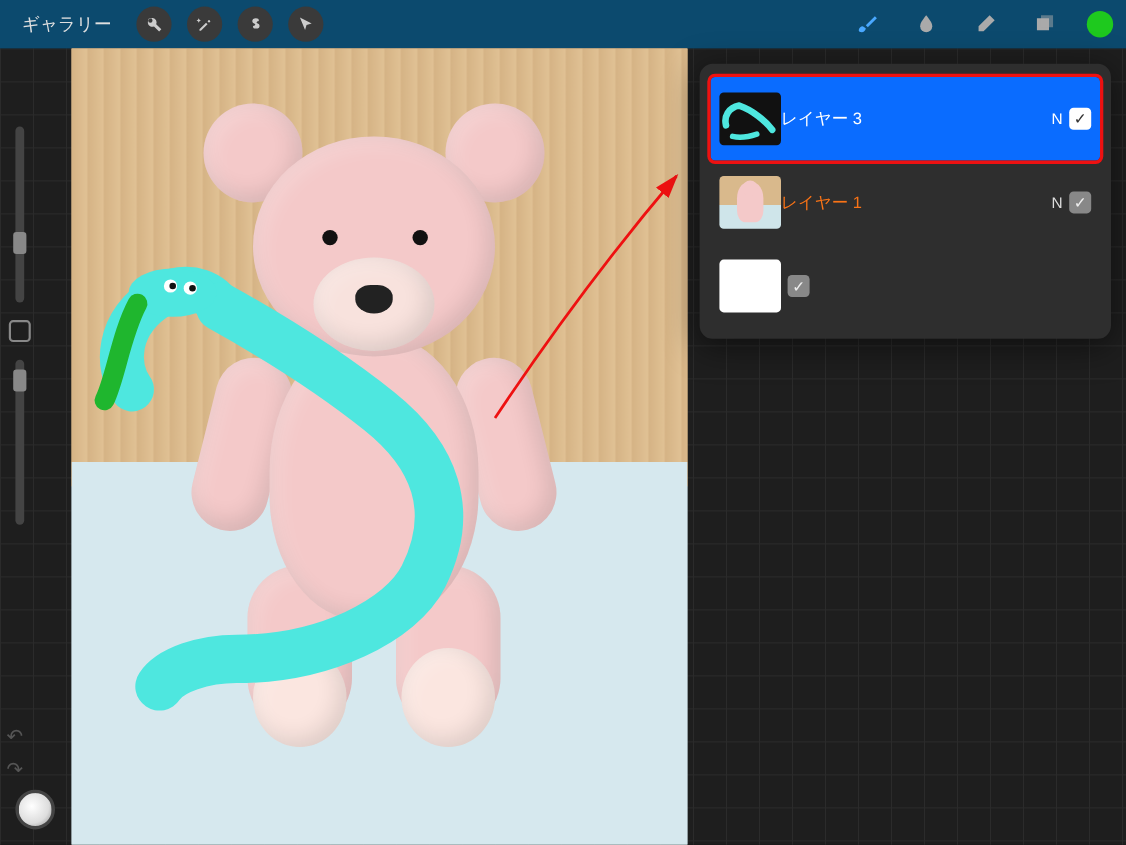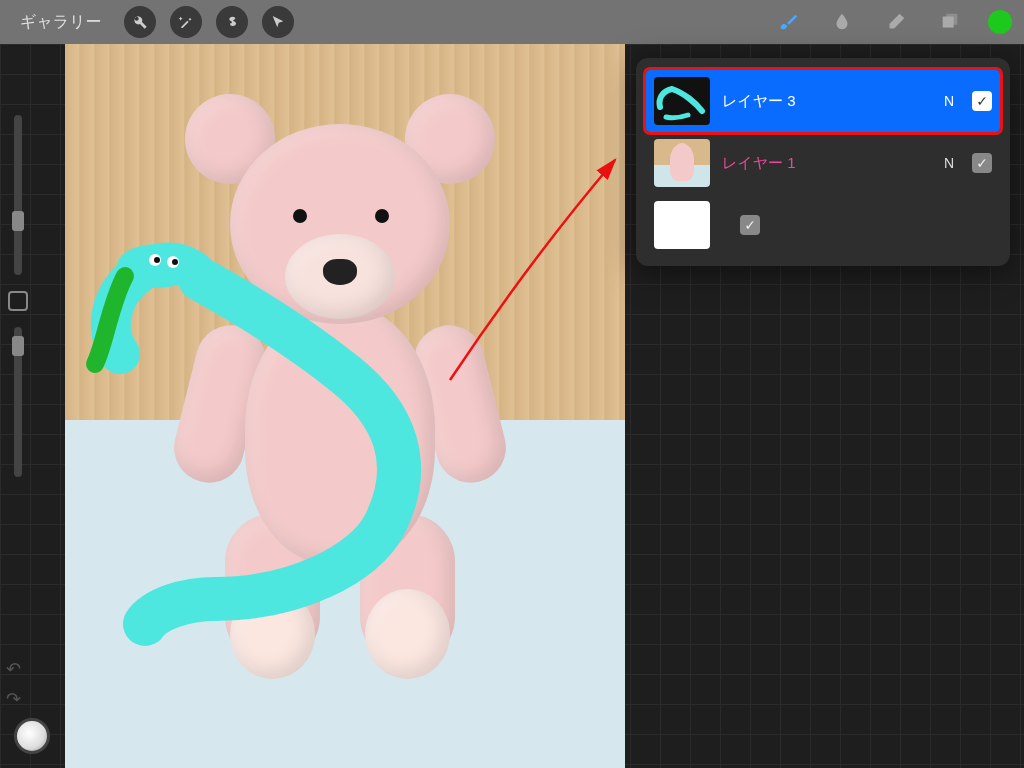--- a/index.html
+++ b/index.html
@@ -10,21 +10,21 @@
     font-family: -apple-system, "Hiragino Sans", sans-serif;
     overflow: hidden;
     position: relative;
     color: #ccc;
   }
   
   .topbar {
     position: absolute;
     top: 0; left: 0; right: 0;
     height: 44px;
-    background: #737373;
+    background: #0c4a6e;
     display: flex;
     align-items: center;
     padding: 0 12px;
     gap: 8px;
   }
   .gallery-btn {
     color: #e0e0e0;
     font-size: 16px;
     padding: 4px 8px;
     cursor: pointer;
@@ -176,25 +176,24 @@
     align-items: center;
     justify-content: space-between;
     padding: 6px 10px 16px 10px;
     color: #eaeaea;
     font-size: 22px;
   }
   .add-layer { color:#eee; font-size:26px; font-weight:300; cursor:pointer; line-height:1;}
   .layer-row {
     display: flex;
     align-items: center;
-    height: 62px;
+    height: 76px;
     padding: 0 8px;
     border-radius: 6px;
     cursor: pointer;
-    gap: 12px;
   }
   .layer-row.selected {
     background: #0a6cff;
     outline: 3px solid #e11;
     outline-offset: 0;
     border-radius: 4px;
   }
   .layer-thumb {
     width: 56px; height: 48px;
     border-radius: 4px;
@@ -211,21 +210,21 @@
   .layer-row .blend { color: #ddd; font-size:14px; margin-right:6px;}
   .layer-row.selected .layer-name, .layer-row.selected .blend { color:#fff; }
   .layer-vis {
     width: 20px; height:20px;
     border-radius:4px;
     background:#fff;
     display:flex;align-items:center;justify-content:center;
     font-size:14px;color:#333;
   }
   .layer-row:not(.selected) .layer-vis { background:#888; color:#eee;}
-  .layer-row:not(.selected) .layer-name { color:#ec4899;}
+  .layer-row:not(.selected) .layer-name { color:#f97316;}
 
   
   .grid-bg {
     position:absolute; inset:44px 0 0 0;
     background-image:
       linear-gradient(#2b2b2b 1px, transparent 1px),
       linear-gradient(90deg, #2b2b2b 1px, transparent 1px);
     background-size: 30px 30px;
     background-color:#1e1e1e;
     z-index:-1;

